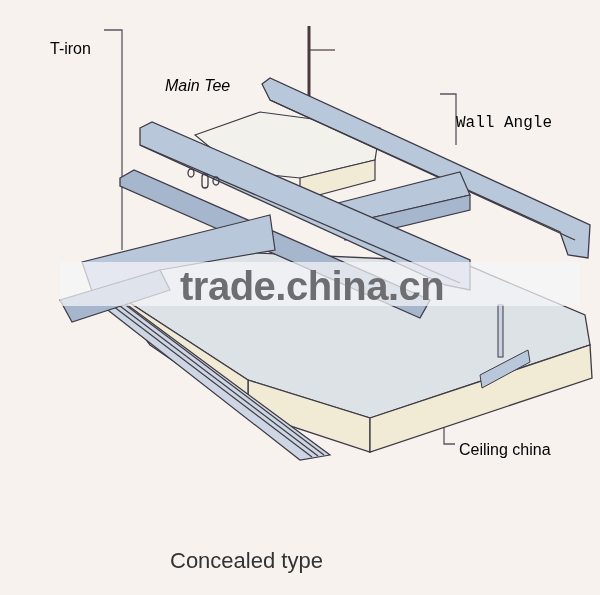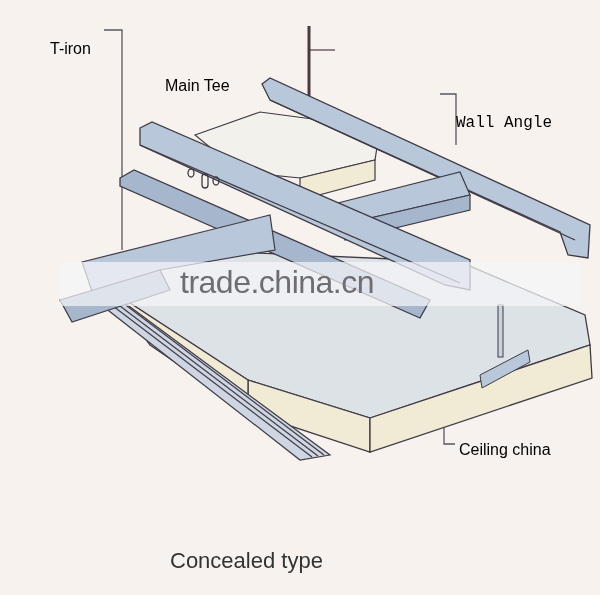--- a/index.html
+++ b/index.html
@@ -3,22 +3,22 @@
 <meta charset="utf-8">
 <style>
   html, body { margin:0; padding:0; }
   body { width:600px; height:595px; background:#f7f2ee; position:relative; overflow:hidden;
          font-family:"Liberation Sans", sans-serif; }
   .diagram { position:absolute; left:0; top:0; width:600px; height:595px; }
   .label { position:absolute; color:#000000; font-size:16px; white-space:nowrap; letter-spacing:0px; }
   .title { position:absolute; color:#333; font-size:22px; white-space:nowrap; }
   .watermark { position:absolute; left:60px; top:262px; width:520px; height:44px;
                background:rgba(245,245,248,0.72); }
-  .watermark-text { position:absolute; left:180px; top:264px; color:#6e6e72; font-size:32px;
-                    letter-spacing:-0.5px; white-space:nowrap; }
+  .watermark-text { position:absolute; left:180px; top:264px; color:#6e6e72; font-size:40px;
+                    letter-spacing:-0.5px; white-space:nowrap;font-weight:bold; }
 </style>
 </head>
 <body>
 
 <svg class="diagram" viewBox="0 0 600 595" xmlns="http://www.w3.org/2000/svg">
 
   <g stroke="#5a5560" stroke-width="1.3" fill="none">
     <path d="M104 30 L122 30 L122 250"></path>
     <path d="M440 94 L456 94 L456 145"></path>
     <path d="M444 416 L444 444 L455 444"></path>
@@ -75,17 +75,17 @@
   <g stroke="#3e3b45" stroke-width="1.2">
     <polygon points="82,262 270,215 275,250 160,270 95,300" fill="#b9c7da"></polygon>
     <polygon points="60,300 160,270 170,290 72,322" fill="#a6b6cc"></polygon>
   </g>
 </svg>
 
 <div class="watermark"></div>
 <div class="watermark-text">trade.china.cn</div>
 
 <div class="label" style="left:50px; top:40px;">T-iron</div>
-<div class="label" style="left:165px; top:77px;">Main Tee</div>
+<div class="label" style="left:165px; top:77px;font-style:italic;">Main Tee</div>
 <div class="label" style="left:456px; top:114px;font-family:Liberation Mono, monospace;">Wall Angle</div>
 <div class="label" style="left:459px; top:441px;">Ceiling china</div>
 
 <div class="title" style="left:170px; top:548px;">Concealed type</div>
 
 </body></html>

